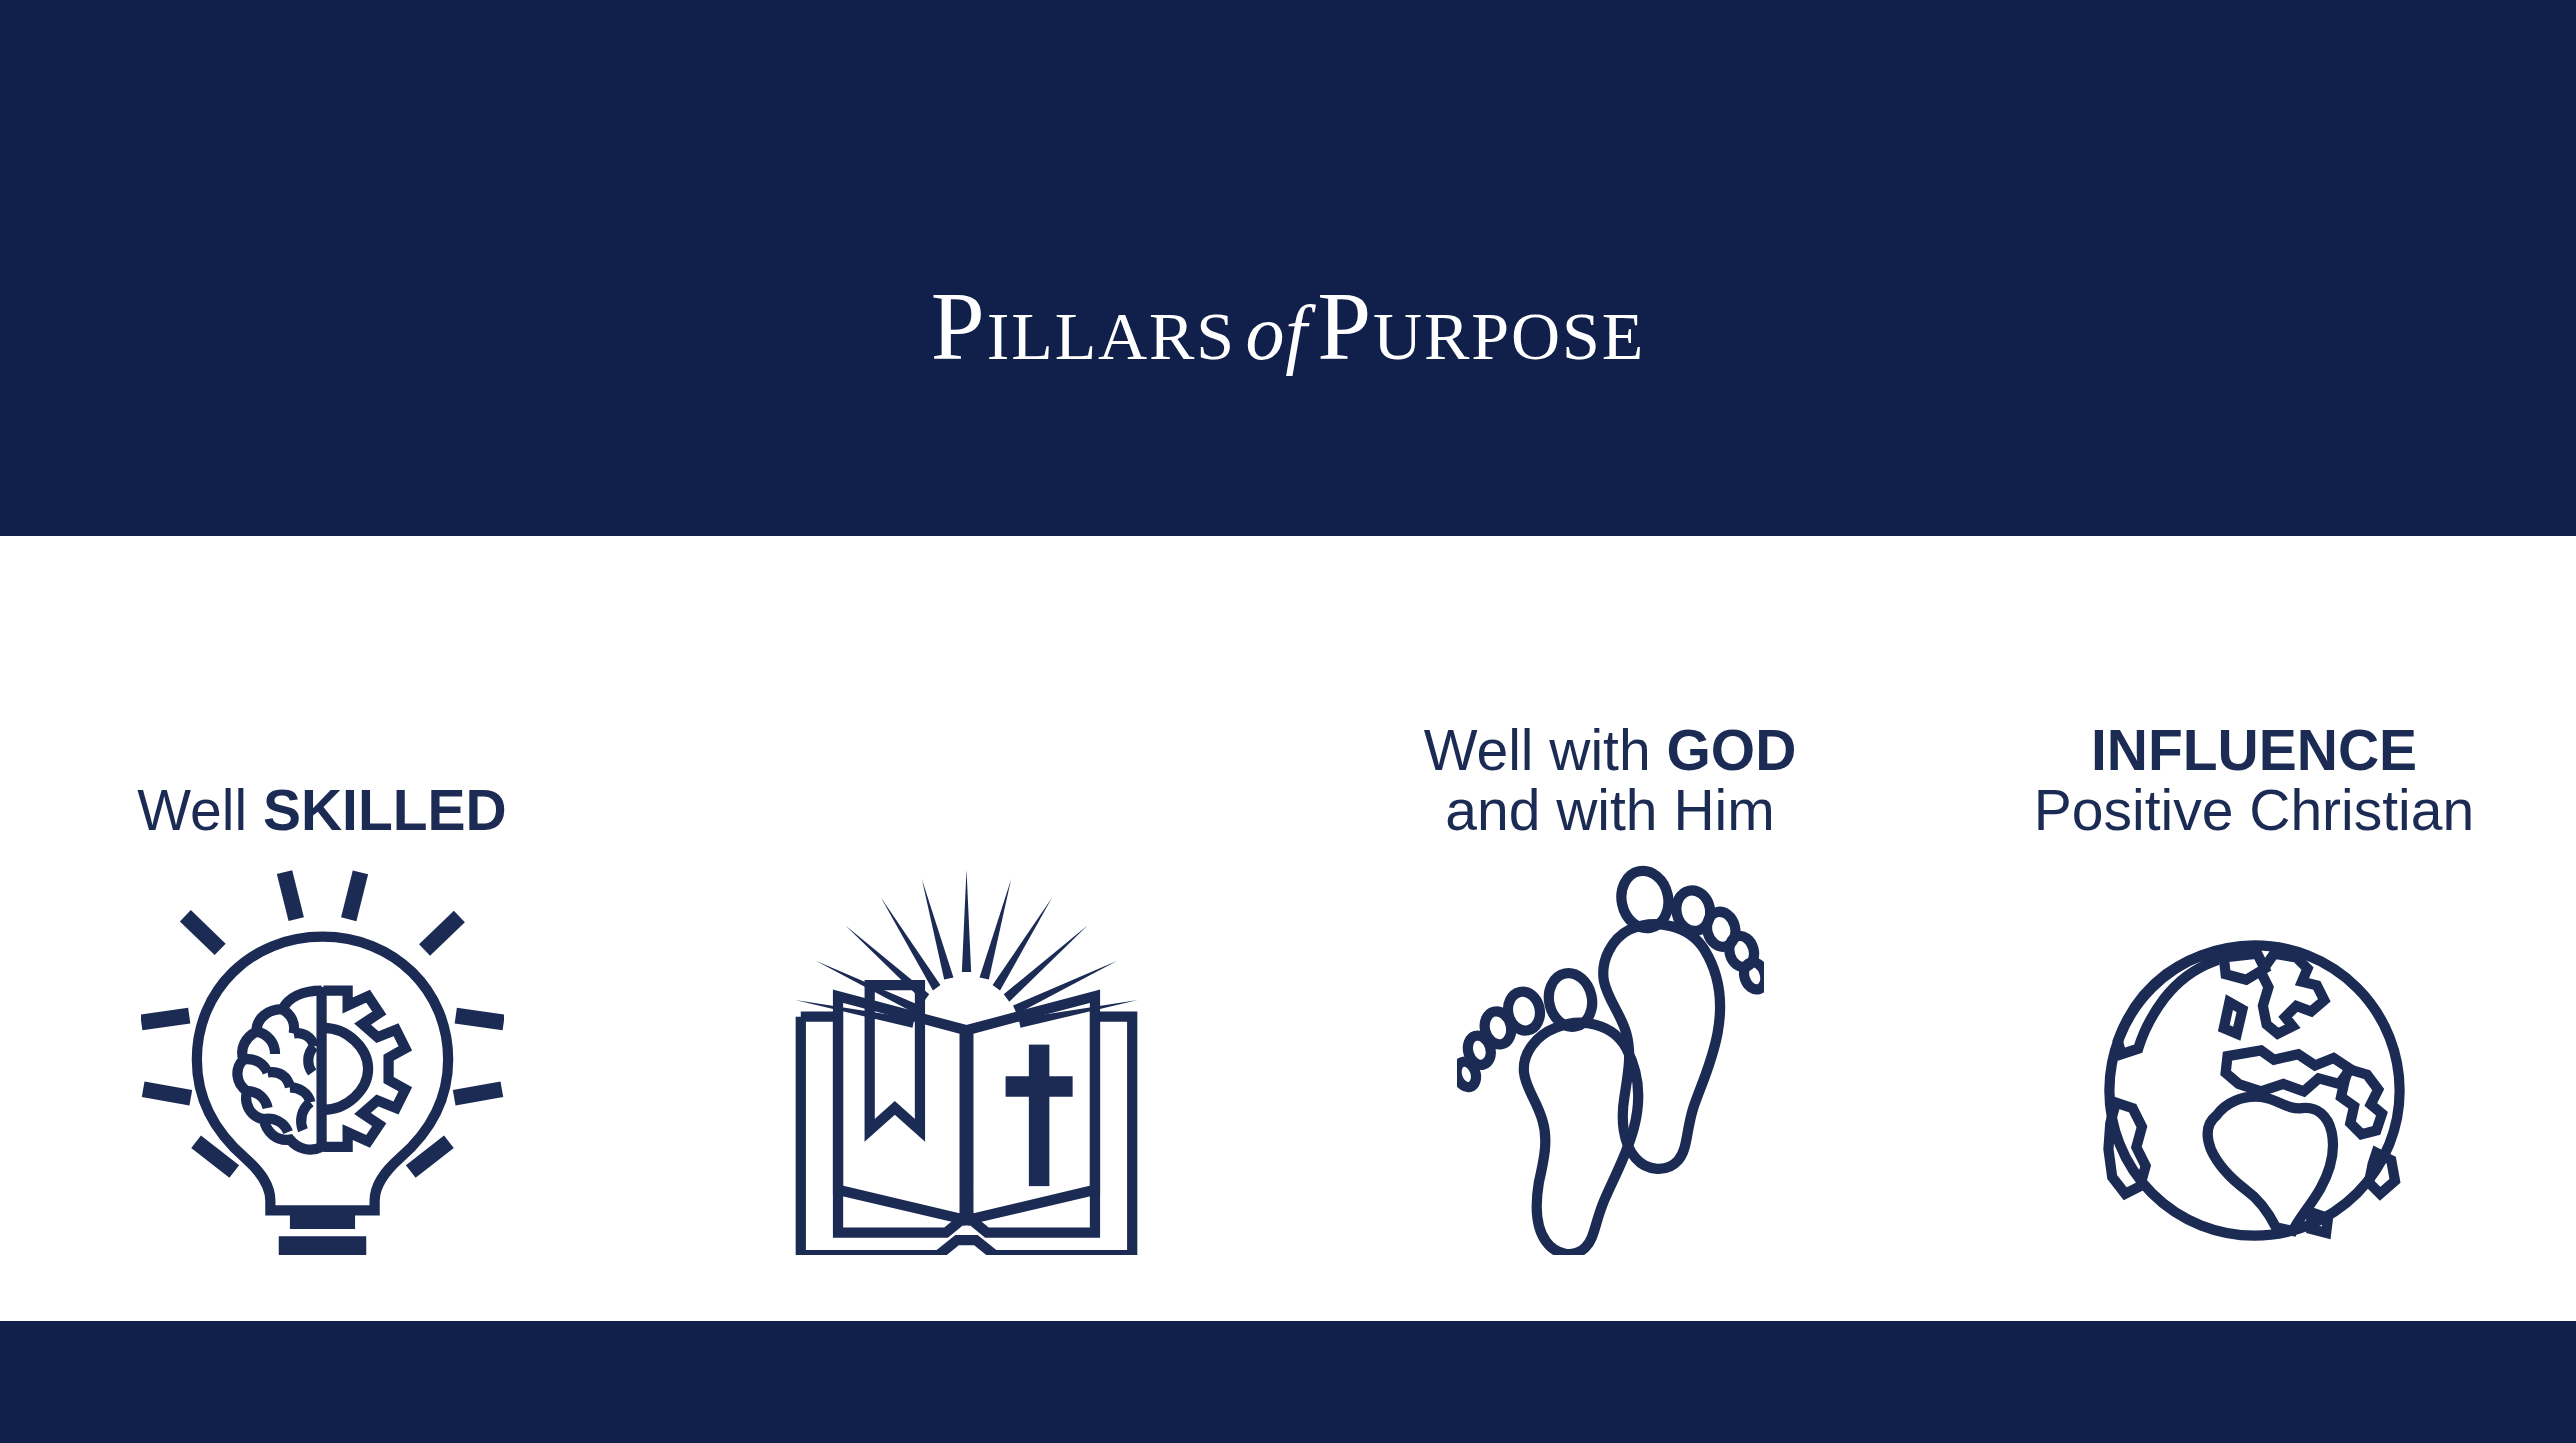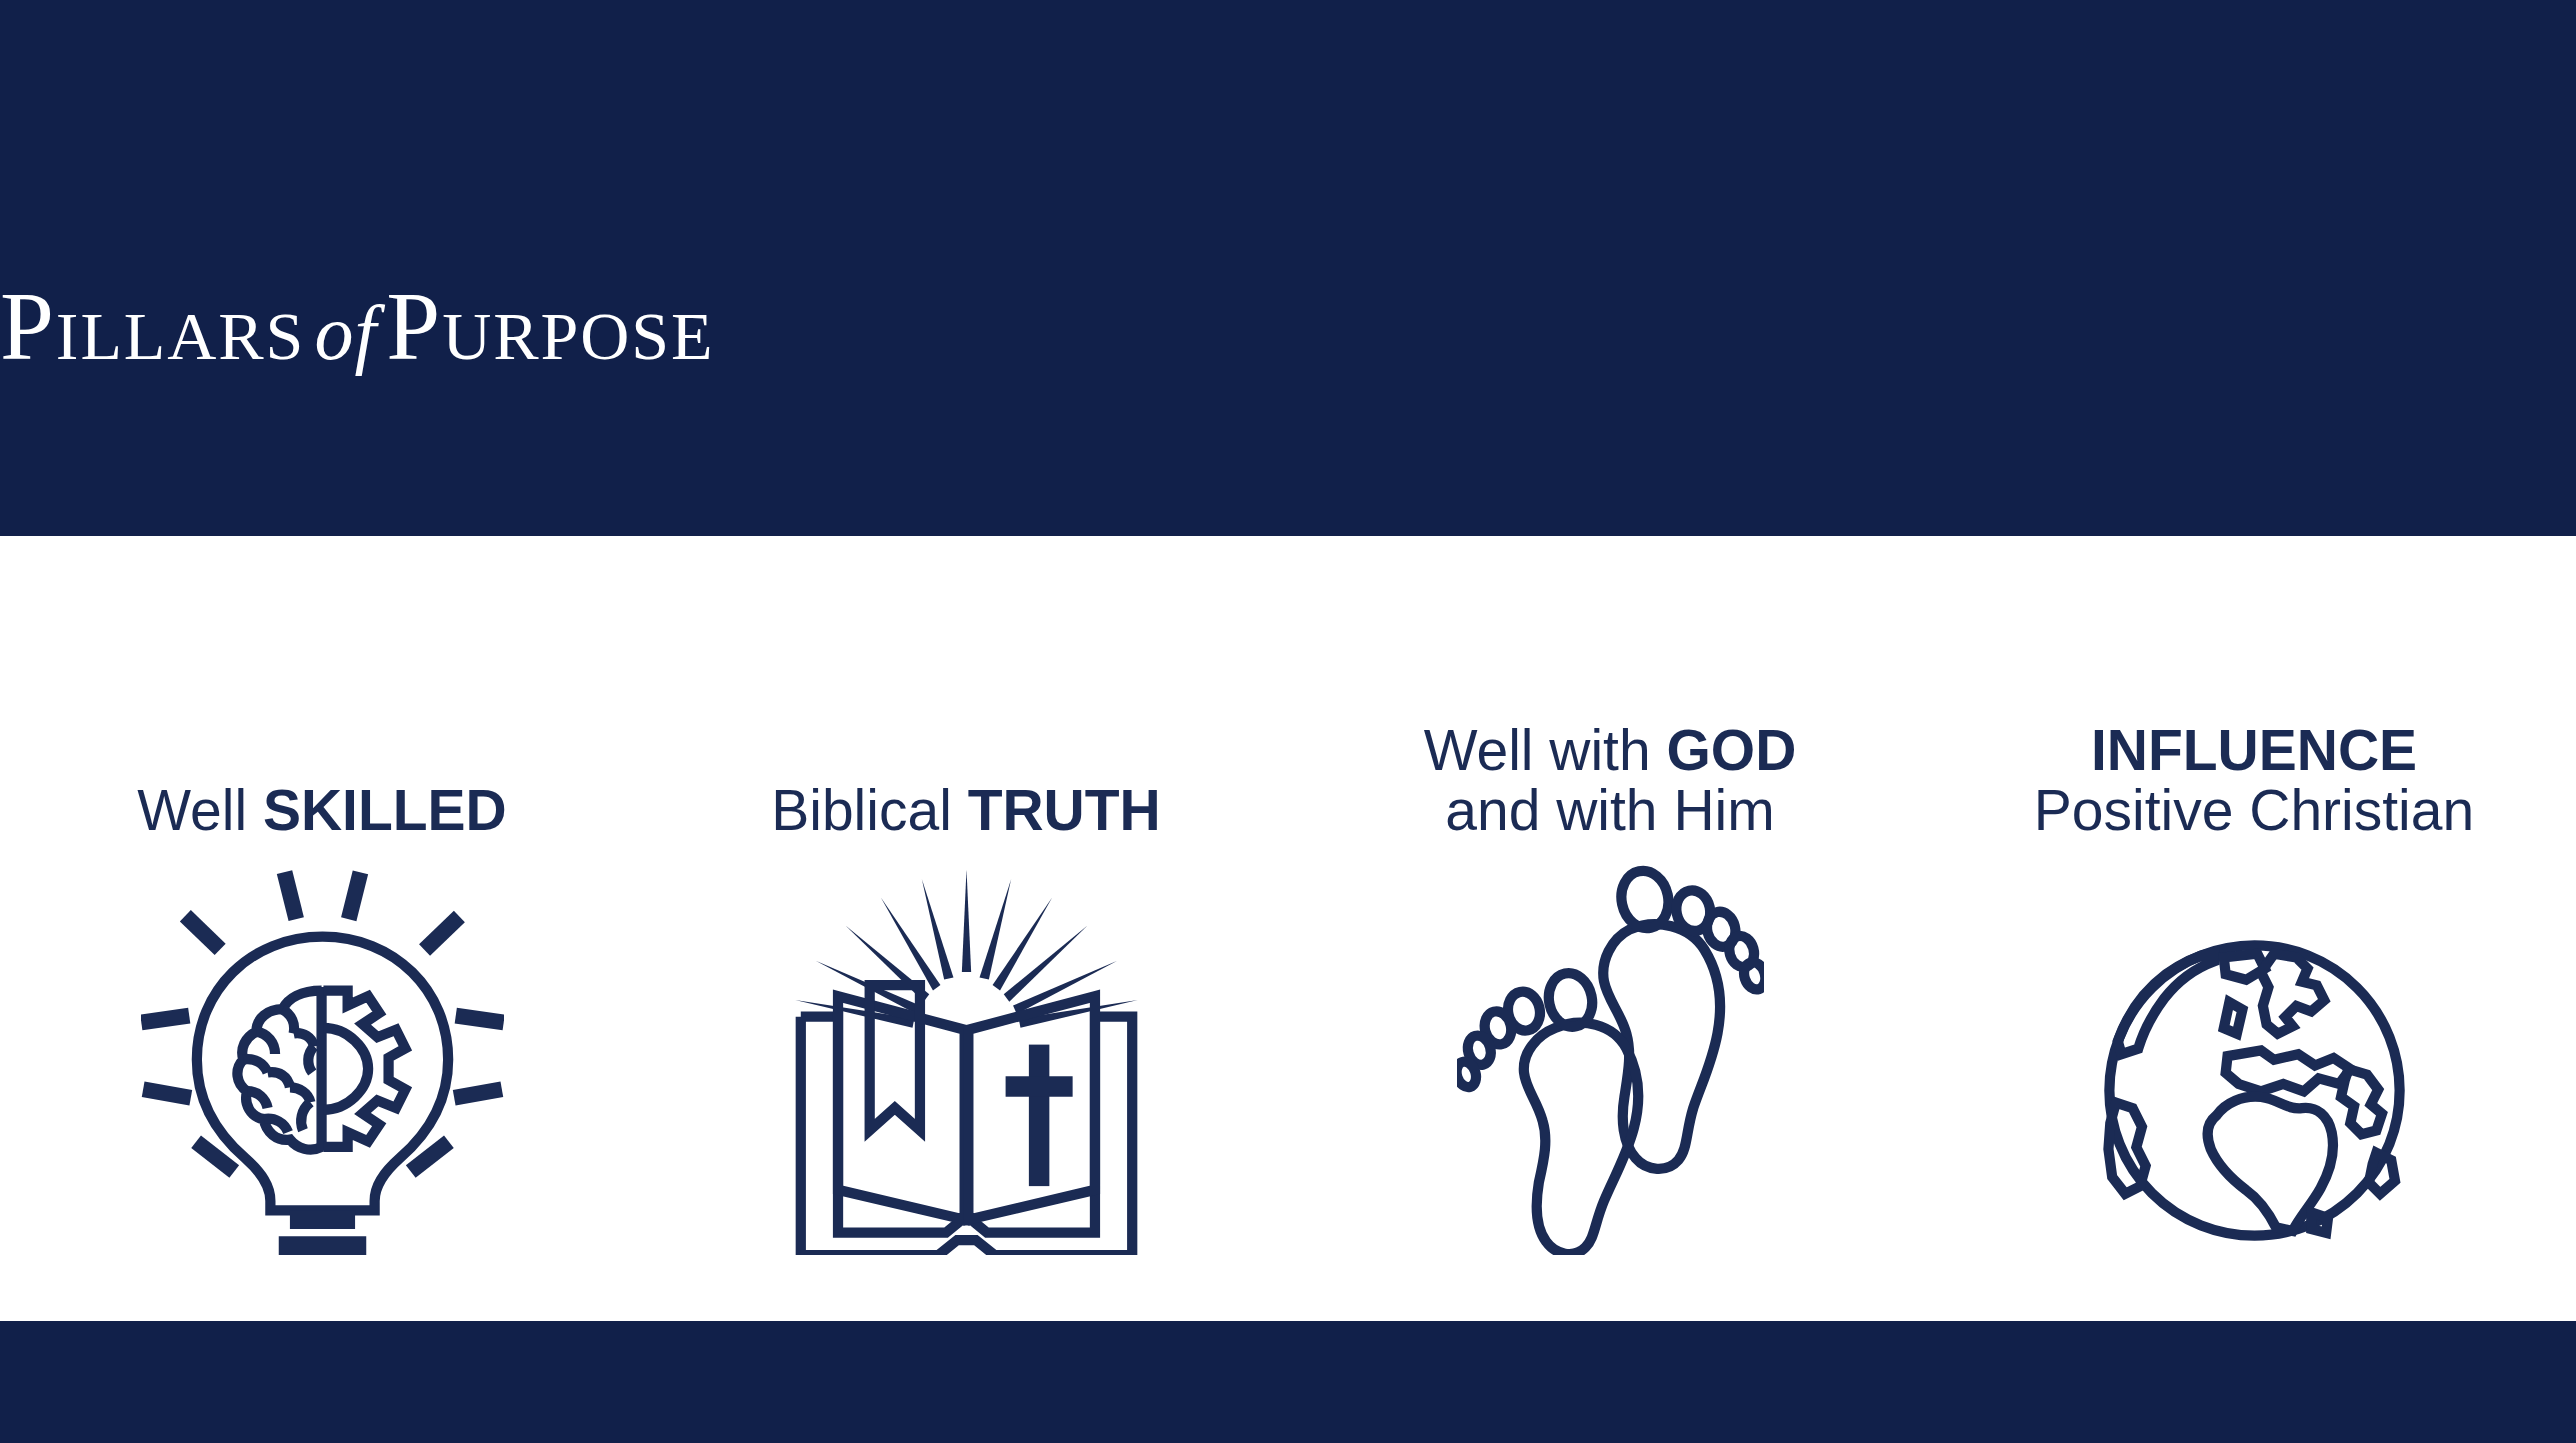--- a/index.html
+++ b/index.html
@@ -22,21 +22,21 @@
     left:0; top:0;
     width:2576px;
     height:536px;
     background:#11204a;
   }
   .title {
     position:absolute;
     left:0;
     top:278px;
     width:2576px;
-    text-align:left;
+    text-align:center;
     color:#ffffff;
     font-family:"Liberation Serif", serif;
     font-size:97px;
     line-height:1;
     letter-spacing:0.9px;
     white-space:nowrap;
   }
   .title .sc {
     font-variant:small-caps;
     font-size:97px;
@@ -210,23 +210,20 @@
 
             <path d="M196 176
                      C 222 176 244 198 244 220
                      C 244 242 222 264 196 264"></path>
           </g>
         </svg>
       </div>
     </div>
 
     <div class="pillar">
-      <div class="label-wrap">
-        <div class="label-line"><span>Biblical </span><b>TRUTH</b></div>
-      </div>
       <div class="icon-wrap">
         <svg width="373" height="391" viewBox="0 0 400 420">
 
           <g class="icon-fill">
             <polygon points="200,6 205,116 195,116"></polygon>
             <polygon points="152,16 186,122 176,124"></polygon>
             <polygon points="248,16 224,124 214,122"></polygon>
             <polygon points="108,36 172,130 164,136"></polygon>
             <polygon points="292,36 236,136 228,130"></polygon>
             <polygon points="70,66 160,140 154,148"></polygon>

